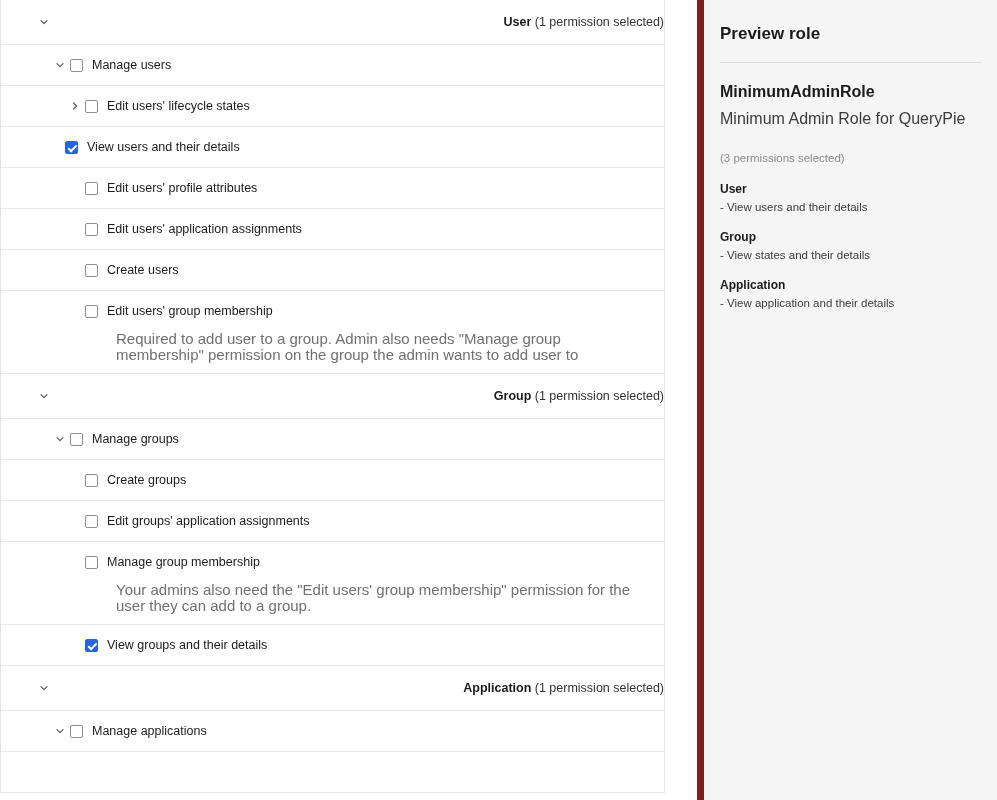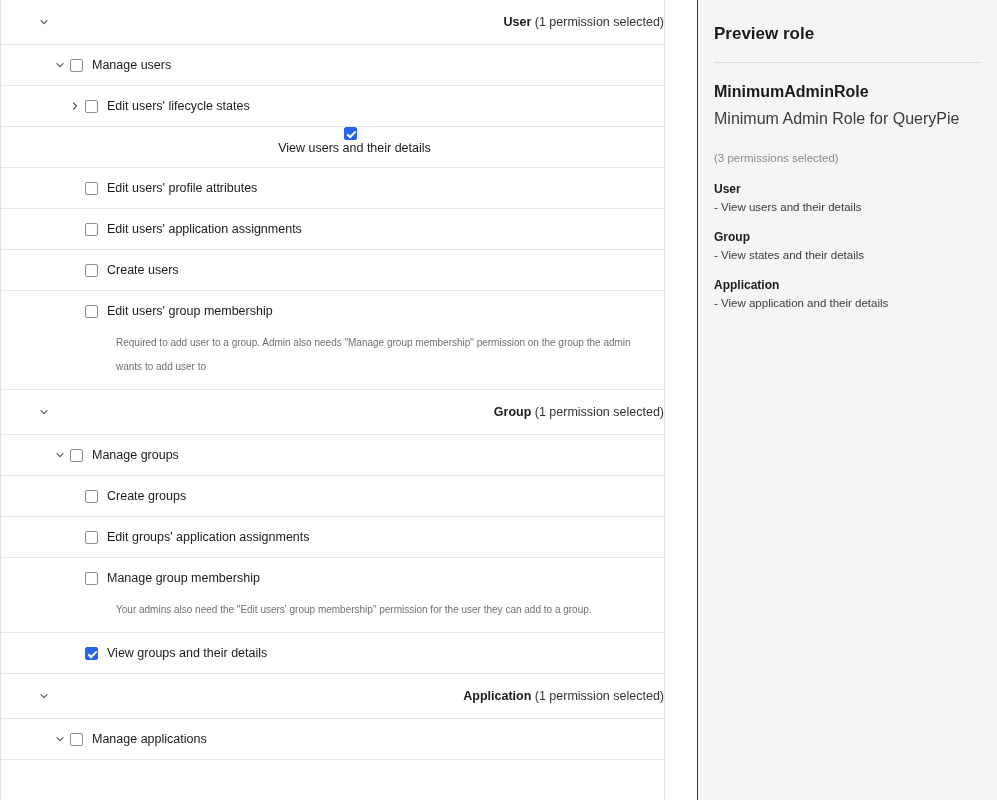--- a/index.html
+++ b/index.html
@@ -88,42 +88,42 @@
     transform: rotate(45deg);
   }
   .lbl {
     font-size: 12.5px;
     color: #1b1b1b;
     line-height: 16px;
   }
   .lbl.bold { font-weight: bold; }
   .lbl .muted { font-weight: normal; color: #333; }
   .desc {
-    font-size: 10px;
+    font-size: 15px;
     color: #707070;
-    line-height: 24px;
+    line-height: 16px;
     padding-left: 0;
     padding-right: 12px;
     padding-bottom: 10px;
     max-width: 560px;
   }
   .col {
     display: flex;
     flex-direction: column;
     flex: 1;
   }
   
   .ind-0 { padding-left: 33px; justify-content: space-between; }
 
   
   .preview-pane {
     width: 300px;
     height: 800px;
     background: #f5f5f5;
-    border-left: 1px solid #7f1d1d;
+    border-left: 7px solid #7f1d1d;
     padding: 24px 16px 0 16px;
   }
   .preview-title {
     font-size: 17px;
     font-weight: bold;
     color: #1b1b1b;
     margin: 0 0 18px 0;
   }
   .hr {
     height: 1px;
@@ -196,21 +196,21 @@
                   <path d="M3.6 2 L6.6 5 L3.6 8" fill="none" stroke="#555" stroke-width="1.2" stroke-linecap="round" stroke-linejoin="round"></path>
                 </svg>
               </span>
               <span class="cb"></span>
               <span class="lbl">Edit users' lifecycle states</span>
             </div>
           </div>
         </div>
         <div class="row">
           <div class="col">
-            <div class="row-content" style="padding-left:44px;flex-direction:column;">
+            <div class="row-content" style="padding-left:44px;">
               <span class="spacer20"></span>
               <span class="cb checked"></span>
               <span class="lbl">View users and their details</span>
             </div>
           </div>
         </div>
         <div class="row">
           <div class="col">
             <div class="row-content" style="padding-left:64px;">
               <span class="spacer20"></span>

